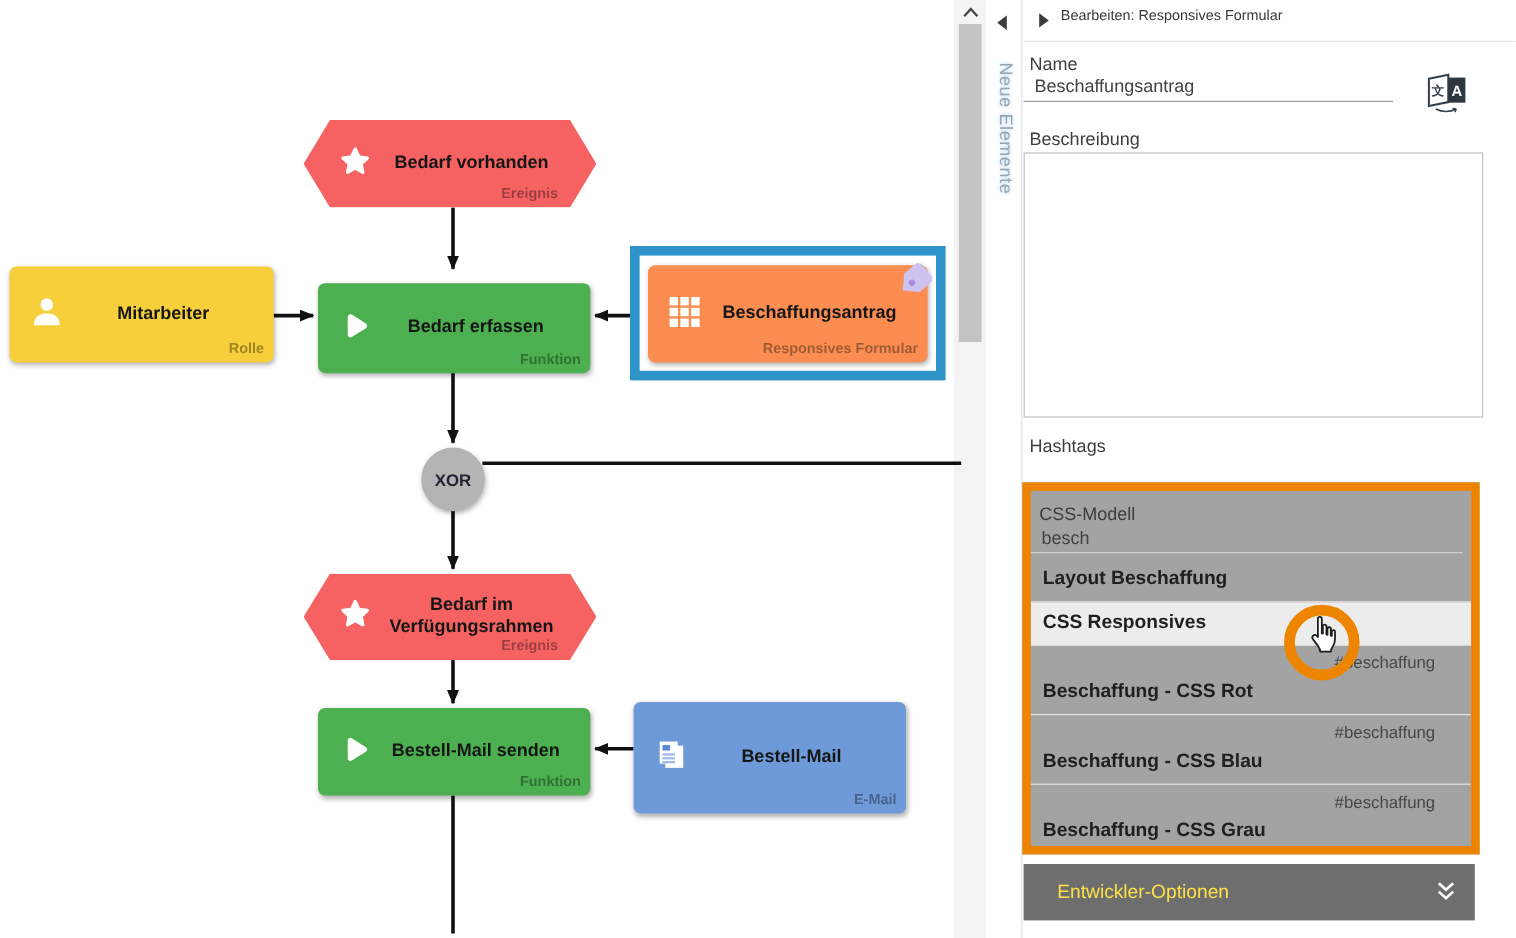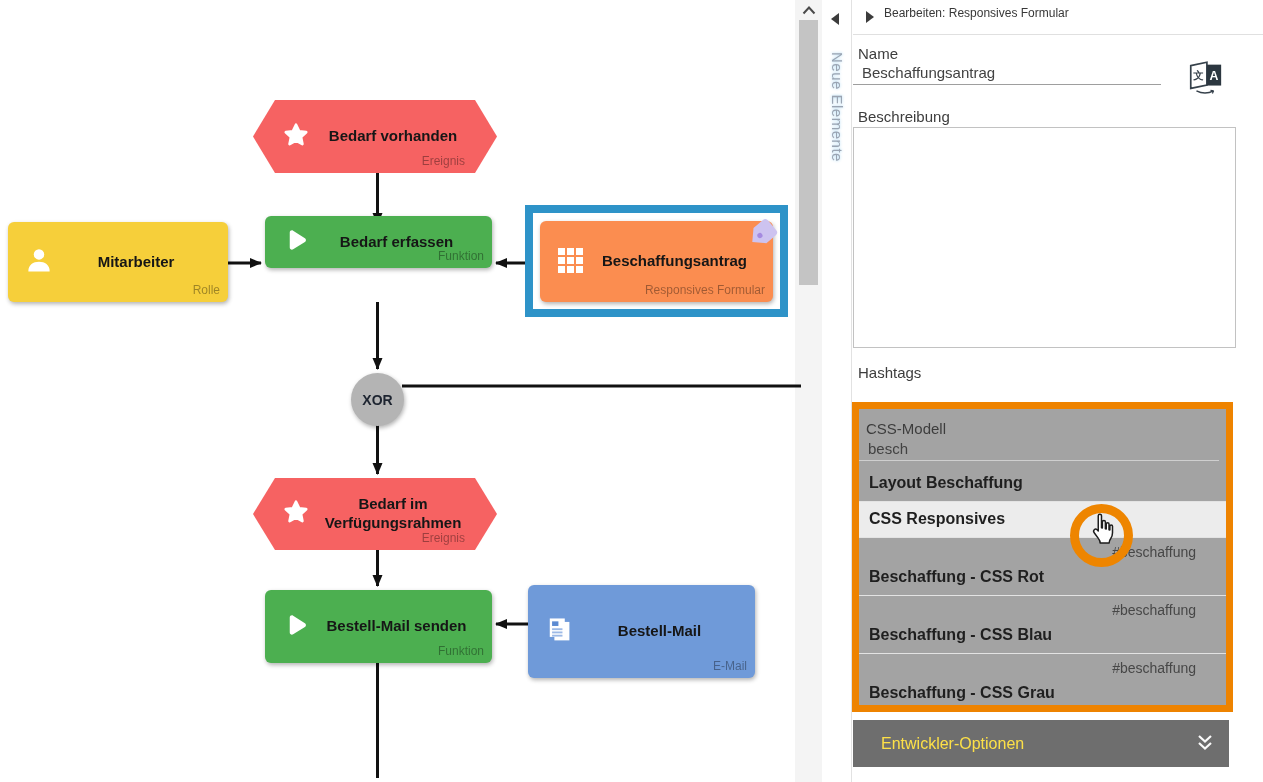--- a/index.html
+++ b/index.html
@@ -8,21 +8,21 @@
   #stage { position:relative; width:1263px; height:782px; }
 
   
   #canvas-lines { position:absolute; left:0; top:0; z-index:2; }
   .node { position:absolute; z-index:3; border-radius:6px;
     box-shadow:1px 2px 4px rgba(0,0,0,.3); }
   .node .lbl { position:absolute; inset:0; display:flex; align-items:center;
     justify-content:center; padding-left:46px; padding-right:10px;
     font-weight:700; font-size:15px; color:#161616; text-align:center; line-height:1.25; }
   .node .typ { position:absolute; right:8px; bottom:5px; font-size:12px;
-    font-weight:400; color:rgba(0,0,0,.36); }
+    font-weight:700; color:rgba(0,0,0,.36); }
   .node .icon { position:absolute; left:16px; top:50%; transform:translateY(-50%); }
   .event { background:var(--event_red,#f66262); border-radius:0; box-shadow:none;
     filter:drop-shadow(1px 2px 2px rgba(0,0,0,.3));
     clip-path:polygon(22px 0, calc(100% - 22px) 0, 100% 50%,
       calc(100% - 22px) 100%, 22px 100%, 0 50%); }
   .event .icon { left:30px; }
   .event .typ { right:32px; }
   .role { background:var(--role_yellow,#f6cf3a); }
   .func { background:var(--function_green,#4caf50); }
   .form { background:var(--form_orange,#fb8d50); }
@@ -139,21 +139,21 @@
     <span class="icon">
       <svg width="30" height="30" viewBox="0 0 24 24">
           <circle cx="12" cy="7.5" r="4.2" fill="#fff"></circle>
       <path d="M3.5 20.5 c0-4.6 3.8-7.2 8.5-7.2 s8.5 2.6 8.5 7.2 v.7 h-17 Z" fill="#fff"></path>
         </svg>
     </span>
     <div class="lbl">Mitarbeiter</div>
     <div class="typ">Rolle</div>
   </div>
 
-  <div class="node func" style="left:265px;top:216px;width:227px;height:52px;padding-left:10px;">
+  <div class="node func" style="left:265px;top:236px;width:227px;height:75px;padding-left:10px;">
     <span class="icon">
       <svg width="28" height="28" viewBox="0 0 24 24">
           <path d="M7.5 5.6 c0-1.5 1.6-2.4 2.9-1.6 l10.1 6.4 c1.2.8 1.2 2.5 0 3.3 L10.4 20 c-1.3.8-2.9-.1-2.9-1.6 Z" fill="#fff"></path>
         </svg>
     </span>
     <div class="lbl">Bedarf erfassen</div>
     <div class="typ">Funktion</div>
   </div>
 
   <div class="selection" style="left:525px;top:205px;width:263px;height:112px;"></div>

